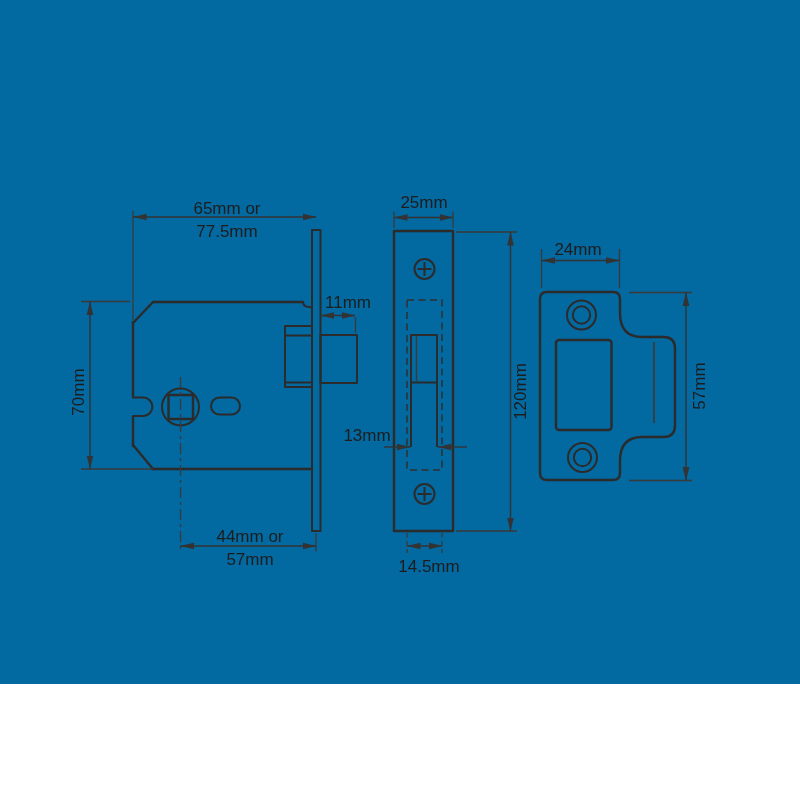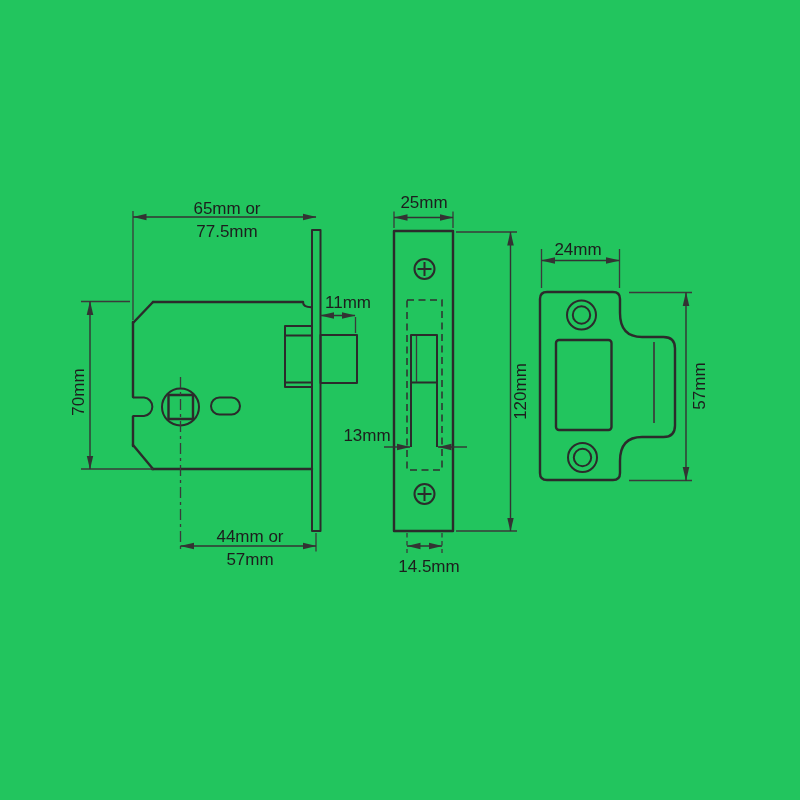--- a/index.html
+++ b/index.html
@@ -1,16 +1,16 @@
 <!DOCTYPE html>
 <html><head>
 <meta charset="utf-8">
 <style>
   html,body{margin:0;padding:0;background:#ffffff;}
-  .canvas{position:relative;width:800px;height:800px;background:#22c55e;overflow:hidden;
+  .canvas{position:relative;width:800px;height:684px;background:#0369a1;overflow:hidden;
           font-family:"Liberation Sans", sans-serif;}
   svg{display:block;}
   text{font-family:"Liberation Sans", sans-serif;font-size:17px;fill:#1d1d1d;}
   .obj{fill:none;stroke:#2b2b2b;stroke-width:2.4;stroke-linejoin:round;stroke-linecap:round;}
   .obj-thin{fill:none;stroke:#2b2b2b;stroke-width:2;stroke-linejoin:round;}
   .dim{fill:none;stroke:#333333;stroke-width:1.4;}
   .ext{fill:none;stroke:#3a3a3a;stroke-width:1.3;}
   .dash{fill:none;stroke:#2f2f2f;stroke-width:1.5;stroke-dasharray:7 4.5;}
   .dashext{fill:none;stroke:#3a3a3a;stroke-width:1.3;stroke-dasharray:4.5 3.5;}
   .cline{fill:none;stroke:#3a3a3a;stroke-width:1.3;stroke-dasharray:11 4 3 4;}

